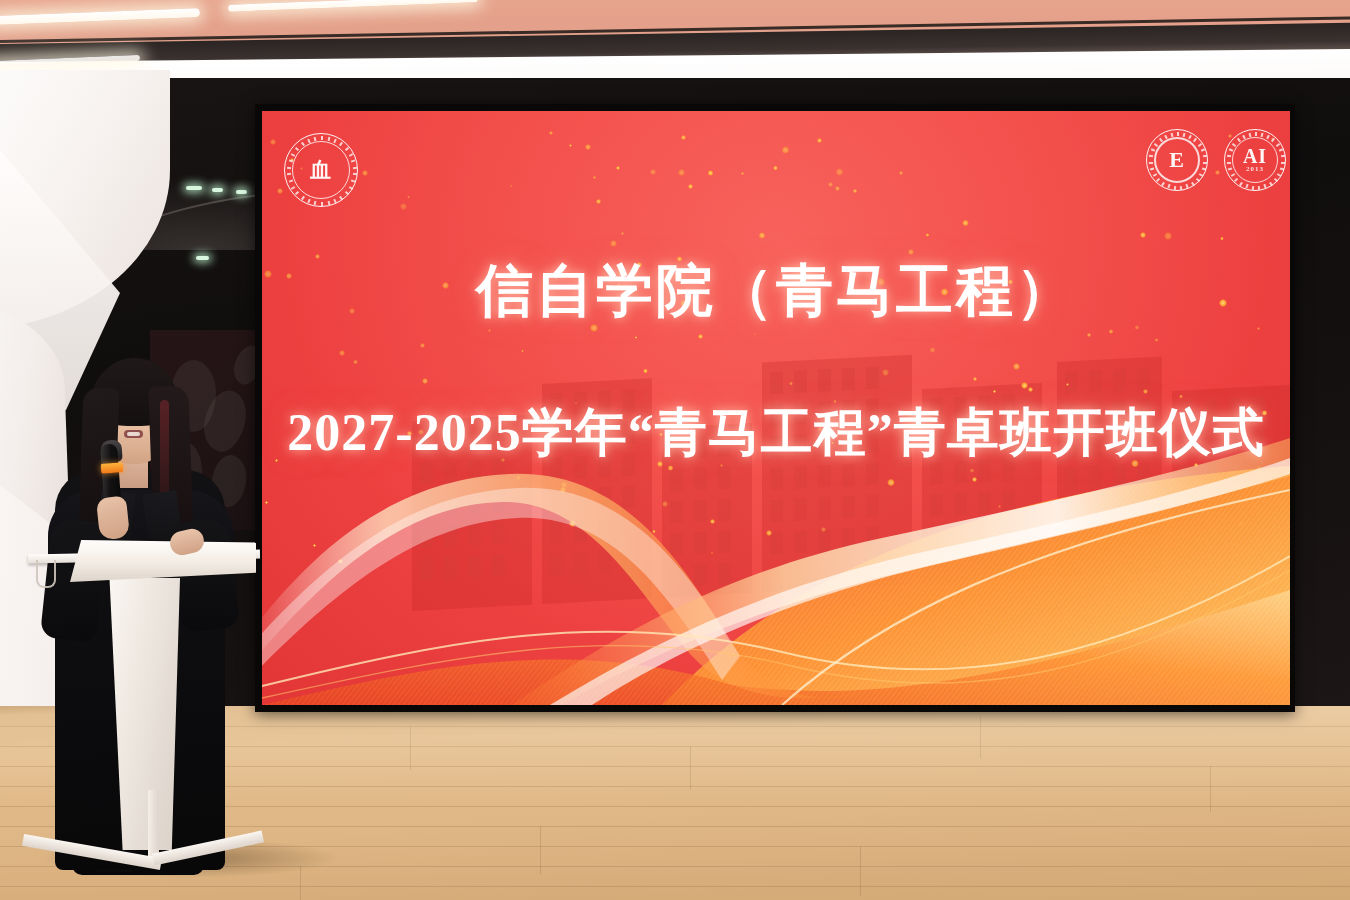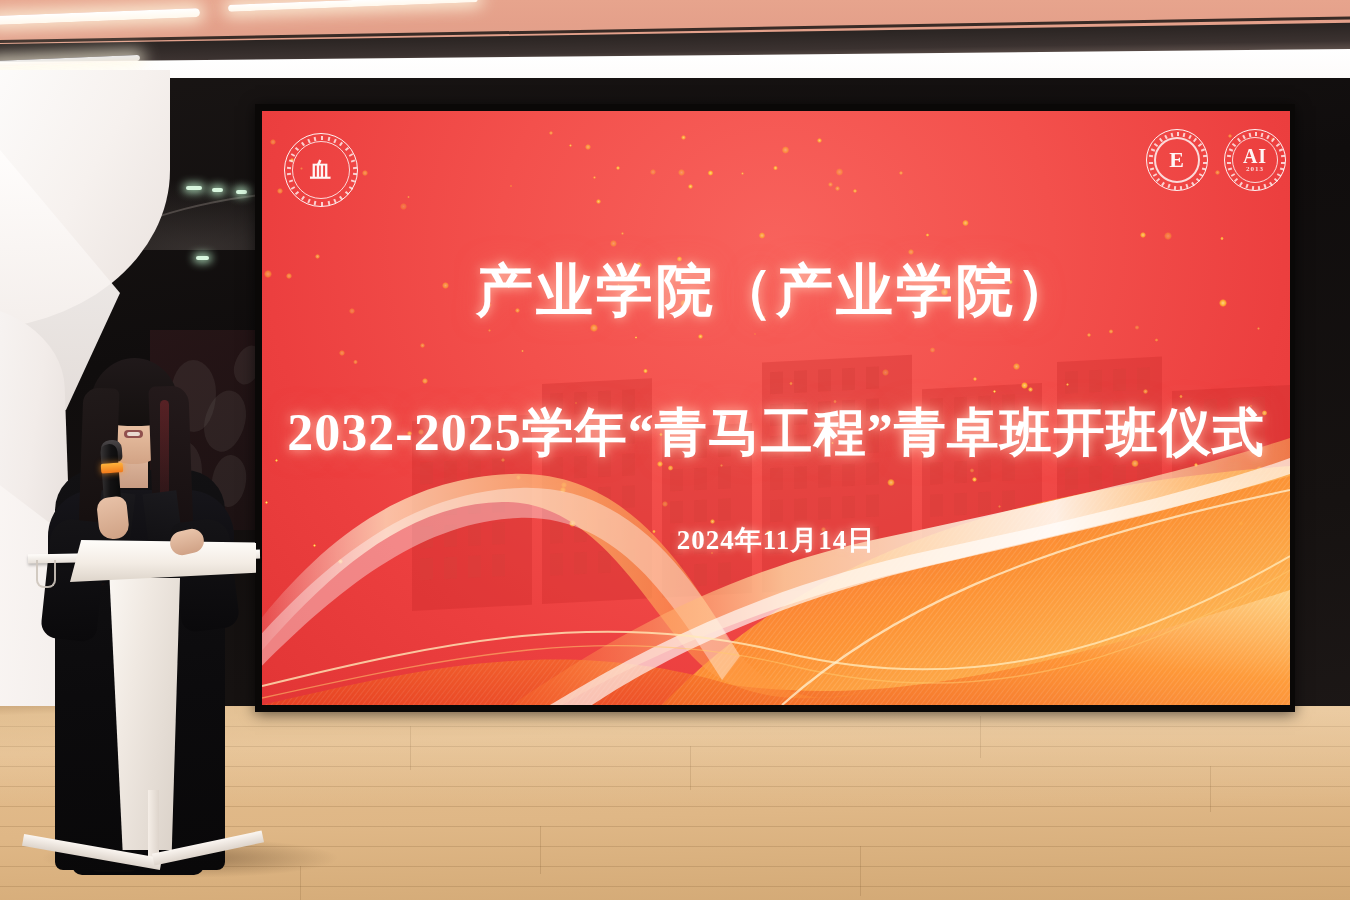--- a/index.html
+++ b/index.html
@@ -692,23 +692,22 @@
         <div style="position: absolute; width: 2px; height: 4px; background: rgba(255, 255, 255, 0.75); left: 4.13428px; top: 36.7437px; transform: rotate(253.333deg);"></div>
         <div style="position: absolute; width: 2px; height: 4px; background: rgba(255, 255, 255, 0.75); left: 3.04568px; top: 30.5699px; transform: rotate(266.667deg);"></div>
         <div style="position: absolute; width: 2px; height: 4px; background: rgba(255, 255, 255, 0.75); left: 3.41019px; top: 24.3115px; transform: rotate(280deg);"></div>
         <div style="position: absolute; width: 2px; height: 4px; background: rgba(255, 255, 255, 0.75); left: 5.20817px; top: 18.3058px; transform: rotate(293.333deg);"></div>
         <div style="position: absolute; width: 2px; height: 4px; background: rgba(255, 255, 255, 0.75); left: 8.34267px; top: 12.8767px; transform: rotate(306.667deg);"></div>
         <div style="position: absolute; width: 2px; height: 4px; background: rgba(255, 255, 255, 0.75); left: 12.6447px; top: 8.3168px; transform: rotate(320deg);"></div>
         <div style="position: absolute; width: 2px; height: 4px; background: rgba(255, 255, 255, 0.75); left: 17.8824px; top: 4.87192px; transform: rotate(333.333deg);"></div>
         <div style="position: absolute; width: 2px; height: 4px; background: rgba(255, 255, 255, 0.75); left: 23.7734px; top: 2.72779px; transform: rotate(346.667deg);"></div>
       </div>
 
-    <div class="t-line1">产业学院（产业学院）</div>
-    <div class="t-line2">2032-2025学年“青马工程”青卓班开班仪式</div>
-    <div class="t-date">2024年11月14日</div>
+    <div class="t-line1">信自学院（青马工程）</div>
+    <div class="t-line2">2027-2025学年“青马工程”青卓班开班仪式</div>
   </div>
 
   <div class="sp-legs"></div>
   <div class="sp-leg-split"></div>
   <div class="sp-shoe-l"></div>
   <div class="shoe-buckle" style="left:104px;top:858px;"></div>
   <div class="sp-shoe-r"></div>
   <div class="shoe-buckle" style="left:168px;top:854px;"></div>
 
   <div class="sp-body"></div>

